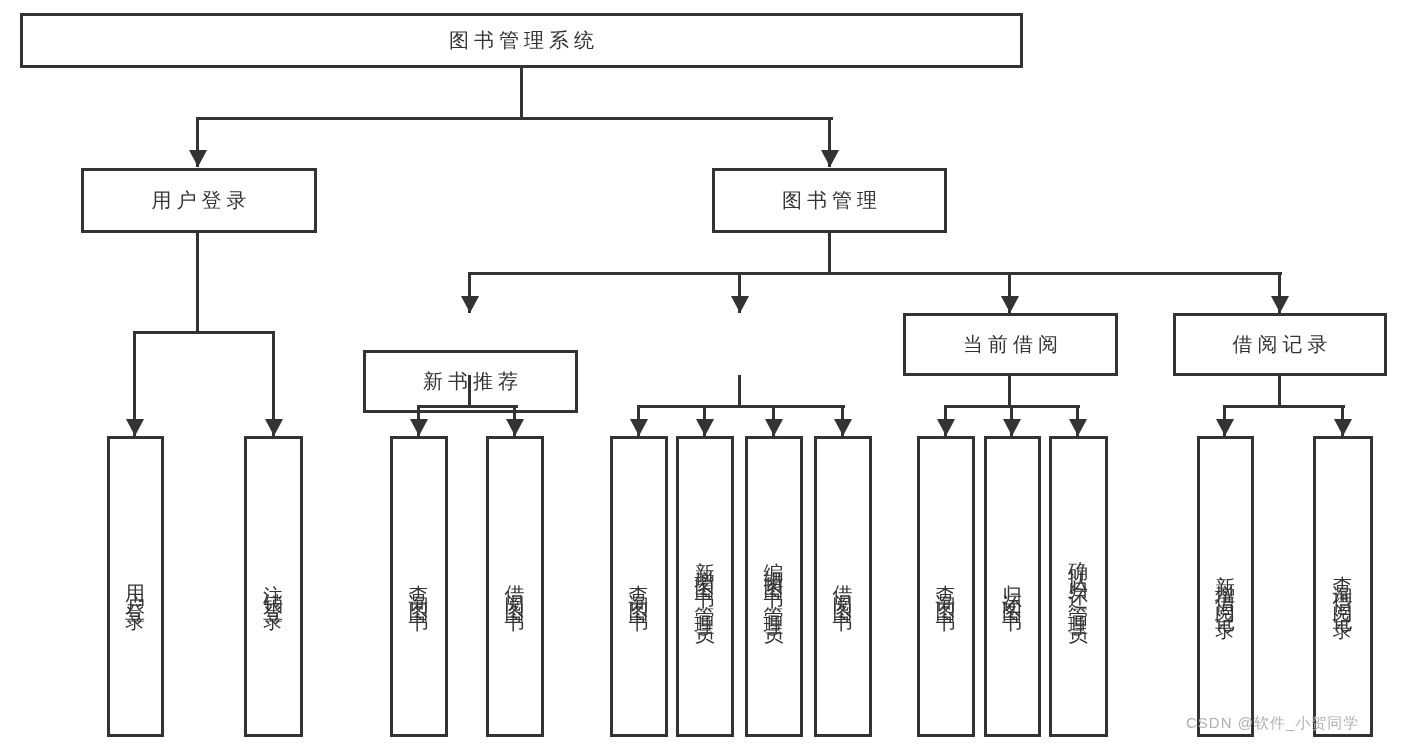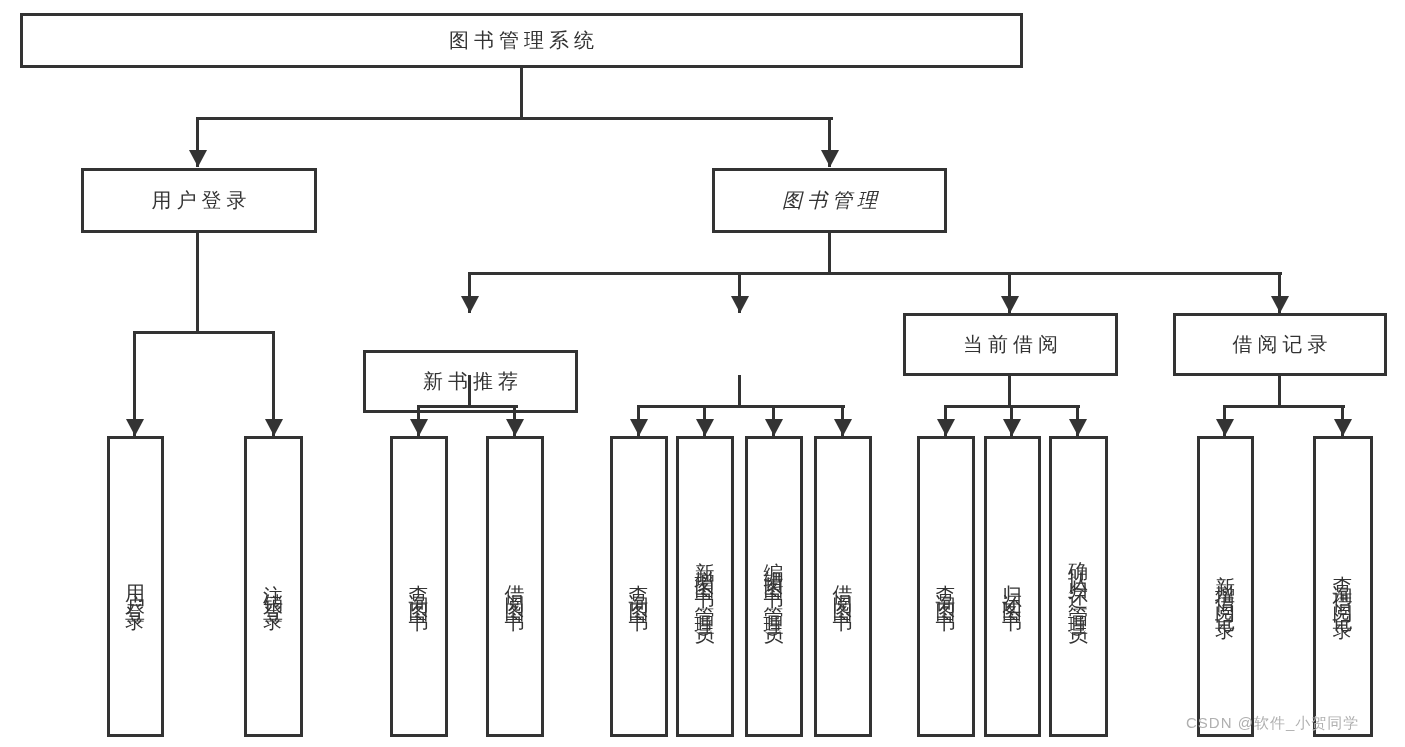--- a/index.html
+++ b/index.html
@@ -97,21 +97,21 @@
   </div>
 
   <div class="vline" style="left:520px; top:66px;  height:53px;"></div>
   <div class="hline" style="left:197px; top:117px; width:636px;"></div>
   <div class="varrow" style="left:196px; top:117px; height:50px;"></div>
   <div class="varrow" style="left:828px; top:117px; height:50px;"></div>
 
   <div class="box" style="left:81px; top:168px; width:236px; height:65px;">
     <span>用户登录</span>
   </div>
-  <div class="box" style="left:712px; top:168px; width:235px; height:65px;font-style:italic;">
+  <div class="box" style="left:712px; top:168px; width:235px; height:65px;">
     <span>图书管理</span>
   </div>
 
   <div class="vline" style="left:196px; top:232px; height:102px;"></div>
   <div class="hline" style="left:134px; top:331px; width:141px;"></div>
   <div class="varrow" style="left:133px; top:331px; height:105px;"></div>
   <div class="varrow" style="left:272px; top:331px; height:105px;"></div>
 
   <div class="vline" style="left:828px;  top:232px; height:43px;"></div>
   <div class="hline" style="left:468px;  top:272px; width:814px;"></div>

